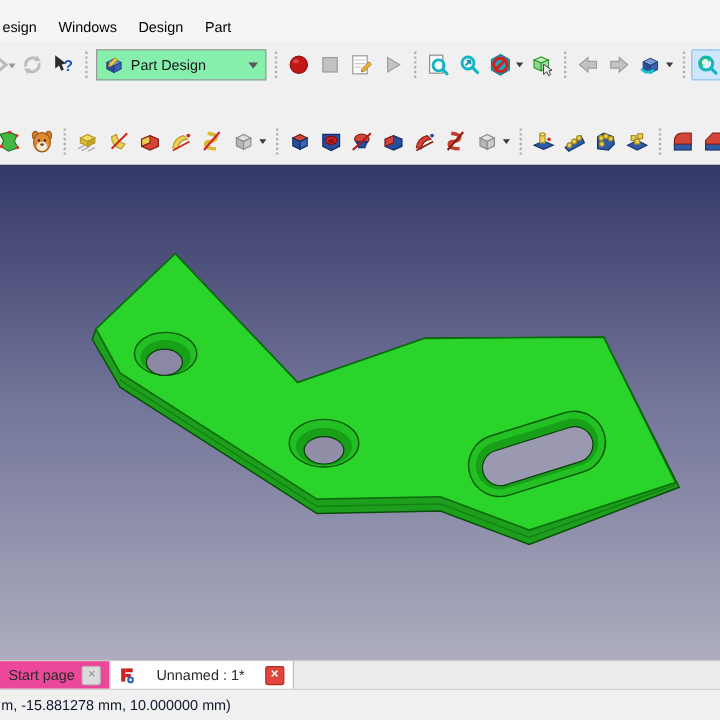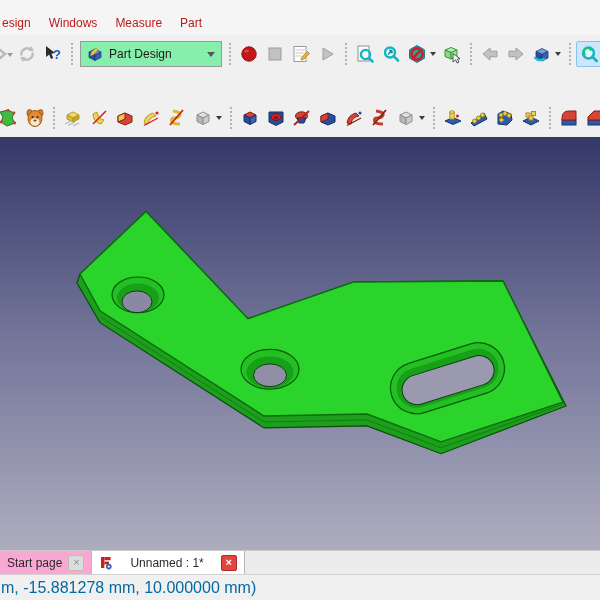--- a/index.html
+++ b/index.html
@@ -1,21 +1,21 @@
 <!DOCTYPE html>
 <html><head>
 <meta charset="utf-8">
 <style>
   html,body{margin:0;padding:0;}
   body{width:600px;height:600px;overflow:hidden;font-family:"Liberation Sans",sans-serif;background:#f0f0f0;}
   .window{width:600px;height:600px;position:relative;background:#f0f0f0;display:flex;flex-direction:column;}
 
   
   .menubar{height:34px;display:flex;align-items:flex-end;padding:0 0 1px 0;background:#f5f5f5;}
-  .menu-item{font-size:12px;color:#b91c1c;padding:4px 9px;cursor:default;}
+  .menu-item{font-size:12px;color:#000000;padding:4px 9px;cursor:default;}
   .menu-item:first-child{padding-left:2px;}
 
   
   .tbrow{display:flex;align-items:center;background:#f0f0f0;}
   .row1{height:38px;}
   .tbgap{height:26px;background:#f0f0f0;}
   .row2{height:38px;}
   .tb{width:26px;height:26px;display:flex;align-items:center;justify-content:center;border-radius:2px;flex:0 0 auto;}
   .tb.hl{background:#cde6fb;border:1px solid #8fc1ee;width:24px;height:24px;}
   .sep{width:0;border-left:2px dotted #b3b3b3;height:22px;margin:0 5px;flex:0 0 auto;}
@@ -25,39 +25,39 @@
   .combo-label{font-size:12px;color:#1a1a1a;flex:1;margin-left:6px;white-space:nowrap;}
   .combo-chev{width:0;height:0;border-left:4px solid transparent;border-right:4px solid transparent;border-top:5px solid #555;}
 
   
   .viewport{flex:1;position:relative;min-height:0;}
   .viewport svg{position:absolute;left:0;top:0;width:100%;height:100%;display:block;}
 
   
   .tabbar{height:23px;background:#ececec;display:flex;align-items:stretch;border-top:1px solid #c9c9c9;}
   .tab{display:flex;align-items:center;padding:0 7px;font-size:12px;color:#2a2a2a;gap:6px;}
-  .tab.inactive{background:#f9a8d4;}
+  .tab.inactive{background:#ec4899;}
   .tab.active{background:#ffffff;border-left:1px solid #b8b8b8;border-right:1px solid #b8b8b8;gap:17px;}
   .tab-close{width:14px;height:14px;display:flex;align-items:center;justify-content:center;font-size:11px;line-height:1;border-radius:2px;}
   .tab-close.gray{background:#dcdcdc;border:1px solid #bcbcbc;color:#8f8f8f;}
   .tab-close.red{background:#e2453d;border:1px solid #b22a23;color:#fff;font-weight:bold;}
 
   
   .statusbar{height:25px;background:#f0f0f0;border-top:1px solid #d2d2d2;display:flex;align-items:center;}
-  .status-text{font-size:16px;color:#0369a1;margin-left:1px;white-space:nowrap;}
+  .status-text{font-size:12px;color:#0f172a;margin-left:1px;white-space:nowrap;}
 </style>
 </head>
 <body>
 
 <div class="window">
 
   <div class="menubar">
     <div class="menu-item">esign</div>
     <div class="menu-item">Windows</div>
-    <div class="menu-item">Measure</div>
+    <div class="menu-item">Design</div>
     <div class="menu-item">Part</div>
   </div>
 
   <div class="tbrow row1">
     <div class="tb" style="width:16px;margin-left:-2px;">
       <svg width="16" height="20" viewBox="0 0 16 20">
         <path d="M1 5 l6 5 -6 5" fill="none" stroke="#b9b9b9" stroke-width="2.5"></path>
         <path d="M9 9 h6 l-3 4 z" fill="#9a9a9a"></path>
       </svg>
     </div>

